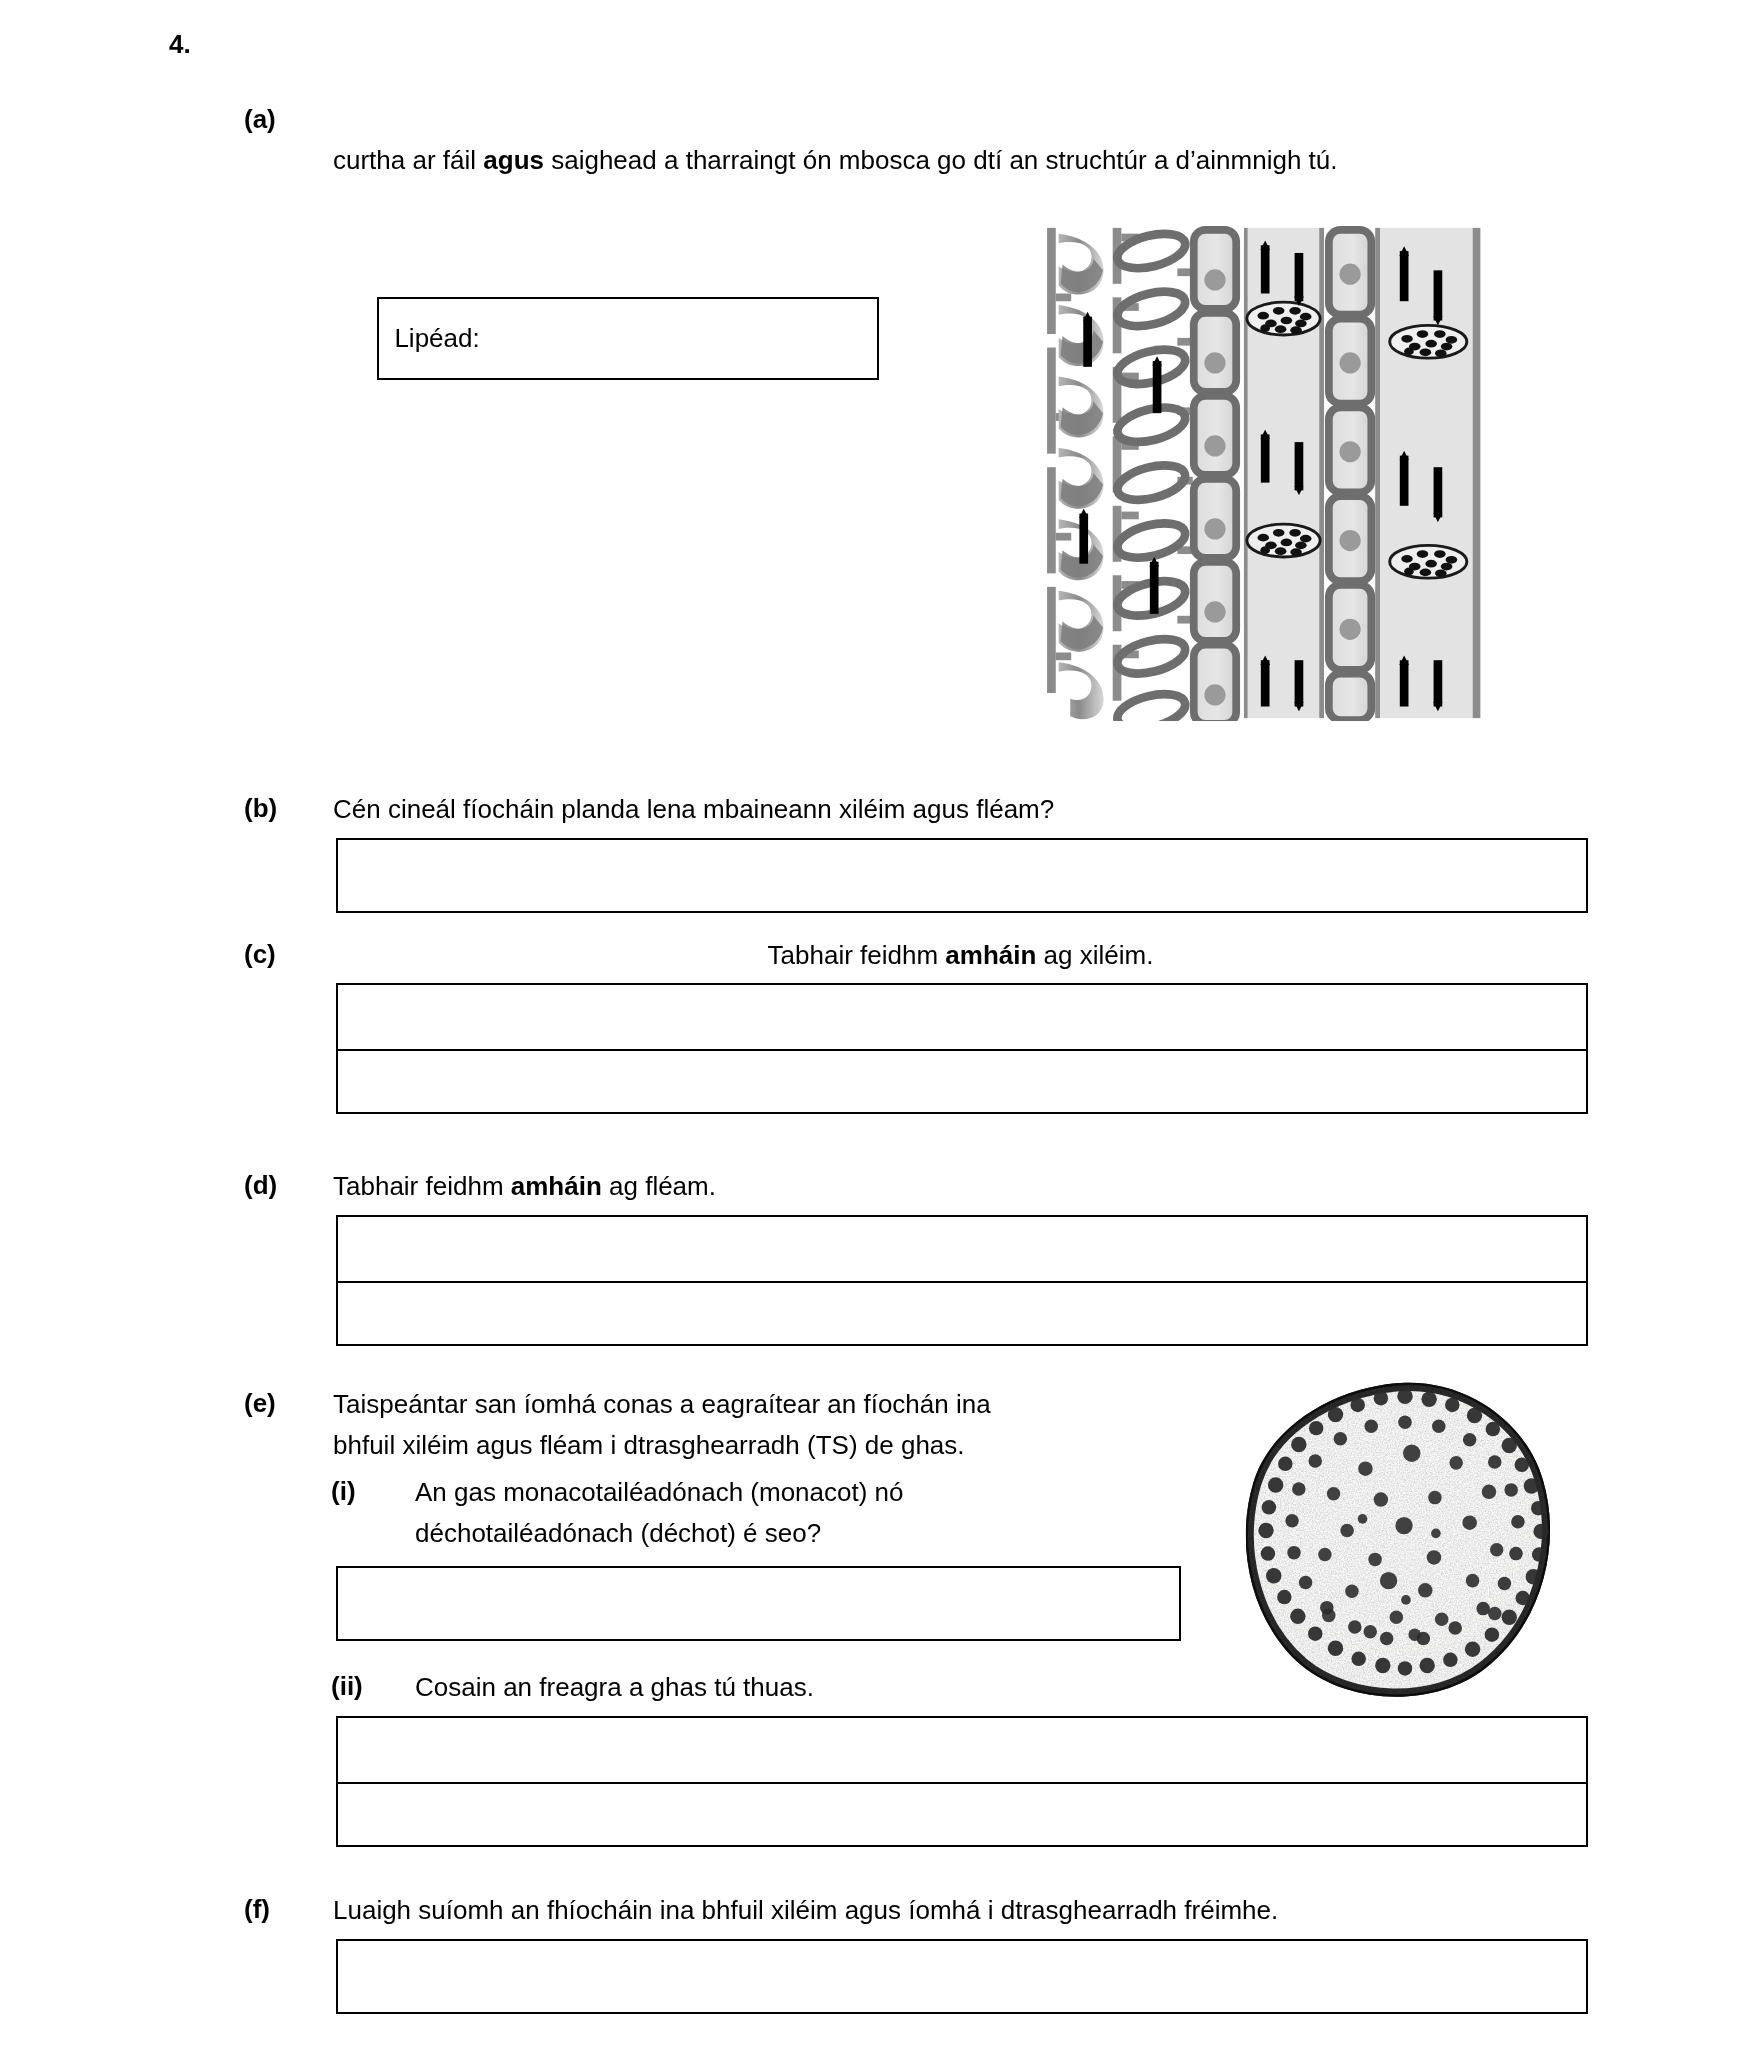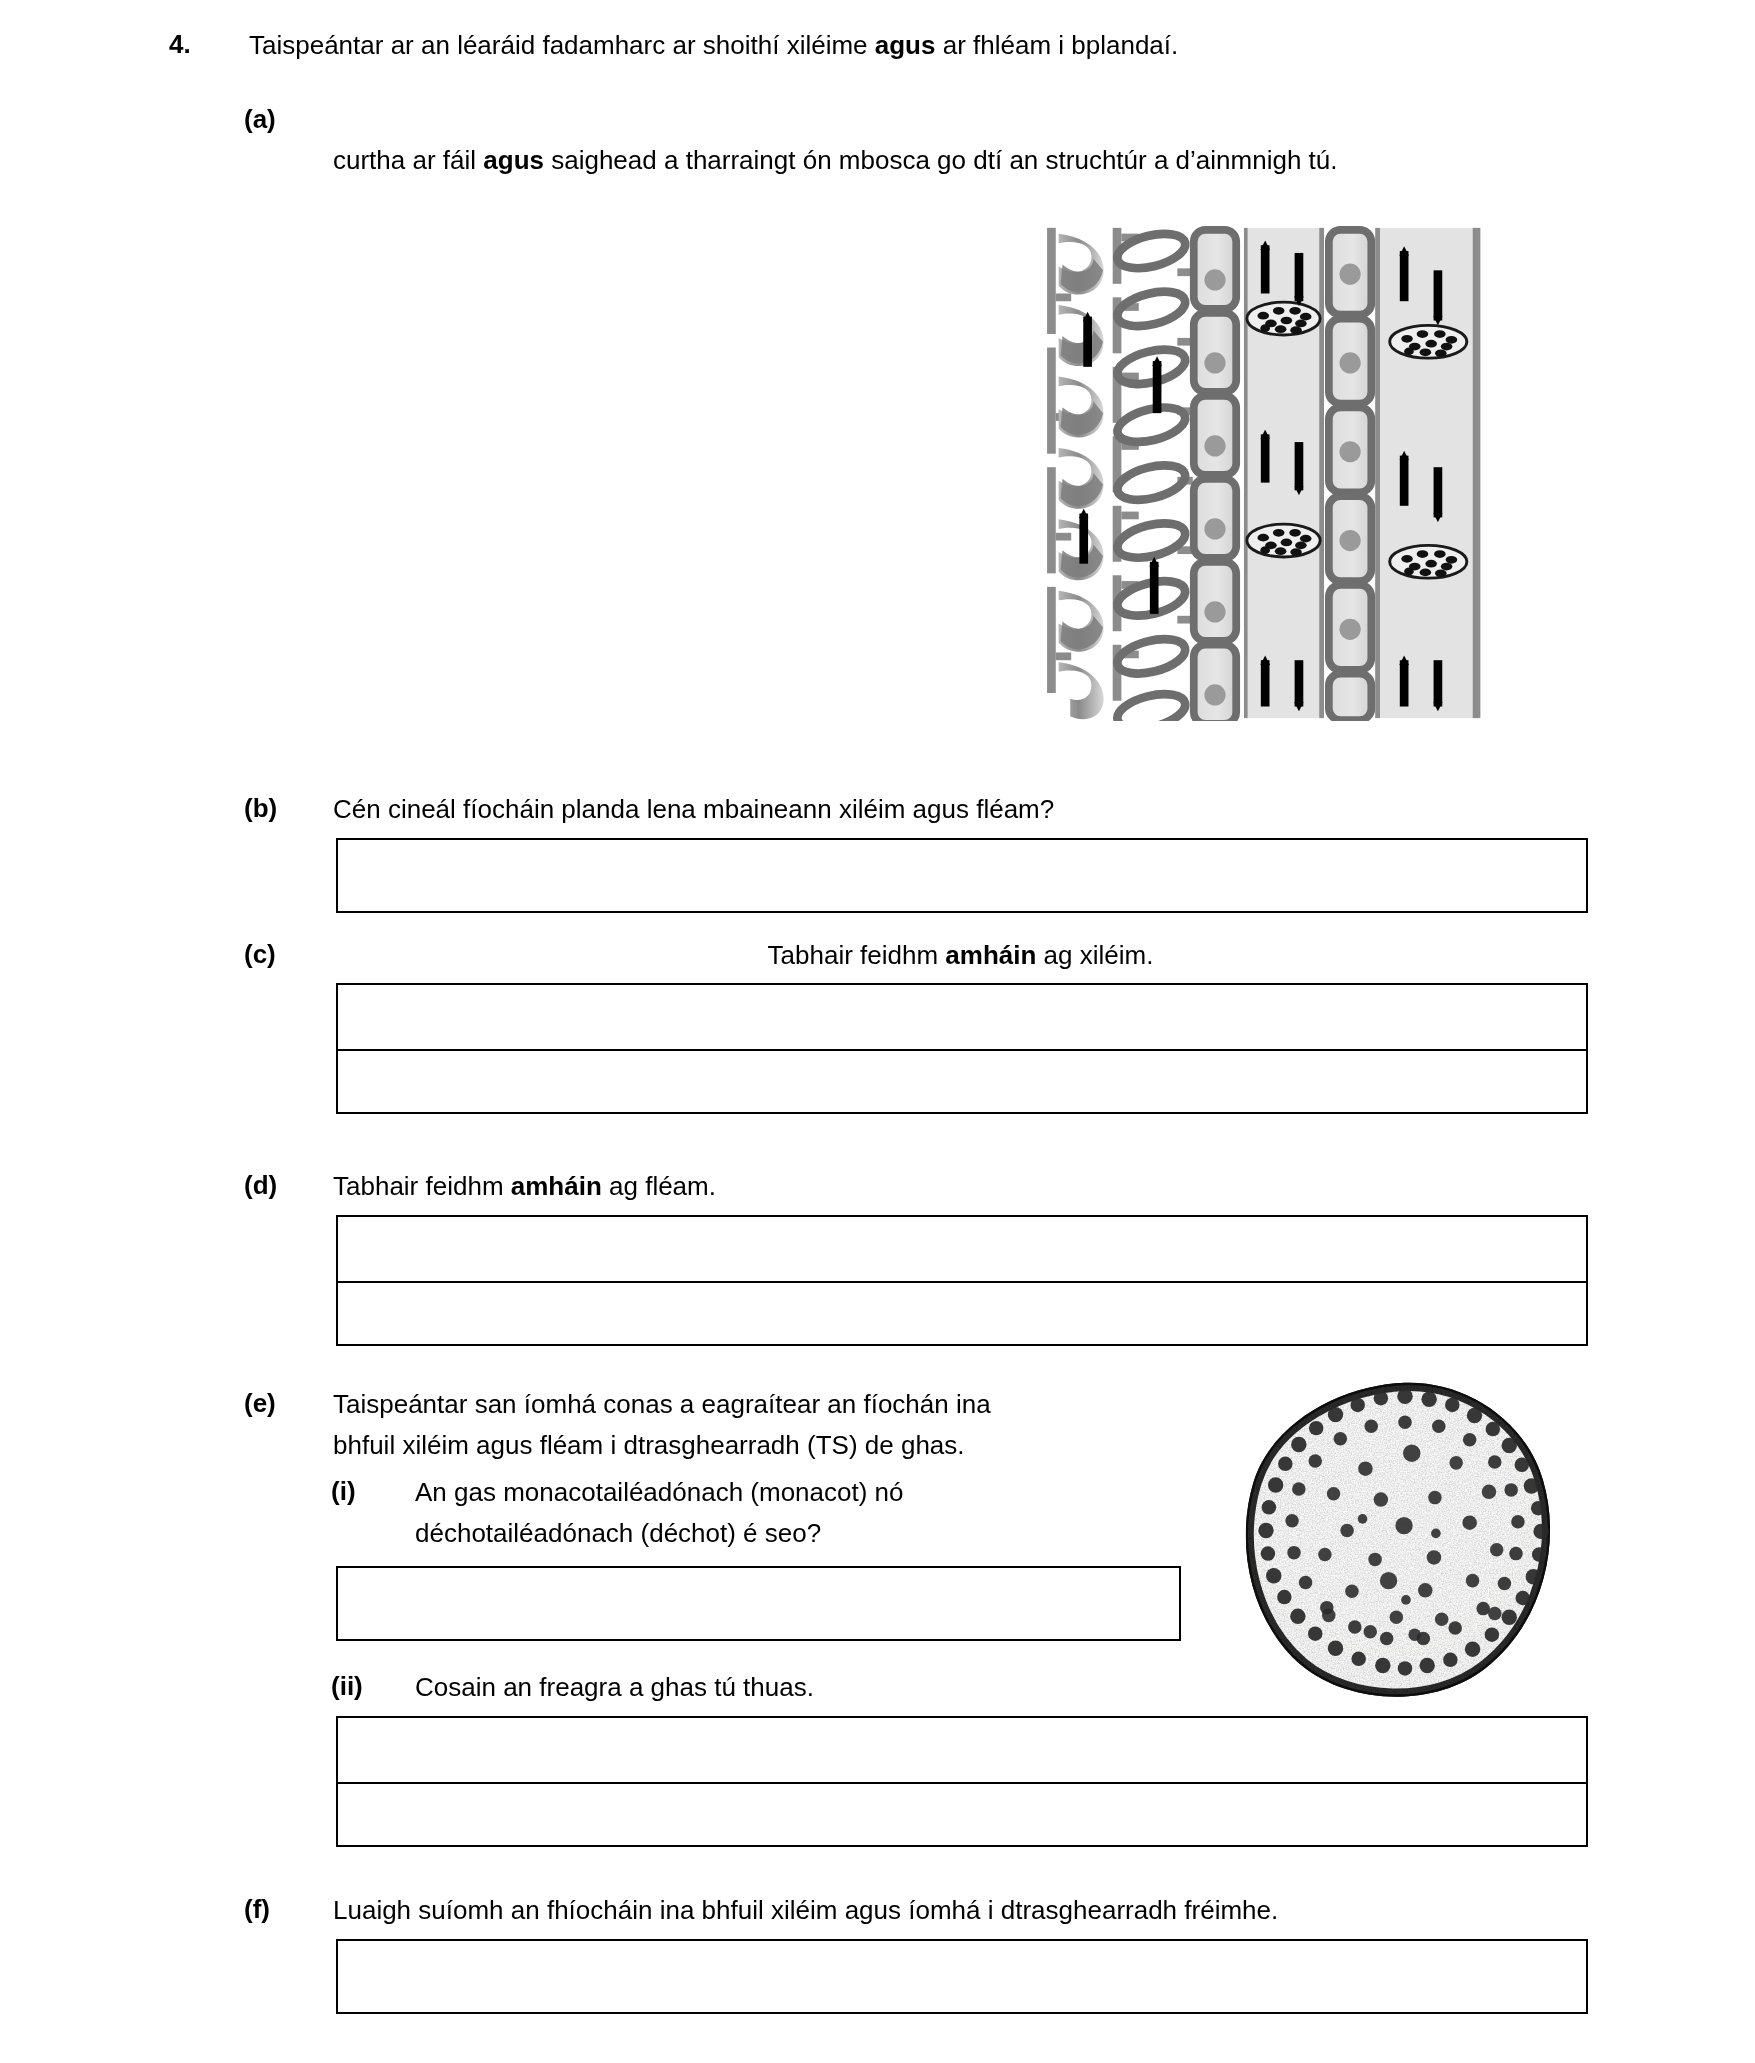--- a/index.html
+++ b/index.html
@@ -87,27 +87,29 @@
   }
   .ts-image svg { display: block; }
 </style>
 </head>
 <body>
 
 <div class="page">
 
   <div class="q-num" style="left:169px; top:27px;">4.</div>
 
-  <div class="body-text" style="left:249px; top:27px; width:1352px;">Taispeántar ar an léaráid fadamharc ar shoithí xiléime <b>agus</b> ar fhléam i bplandaí.</div>
 
   <div class="part-label" style="left:244px; top:102px;">(a)</div>
 
 
   <div class="body-text" style="left:333px; top:142px; width:1274px;">curtha ar fáil <b>agus</b> saighead a tharraingt ón mbosca go dtí an struchtúr a d’ainmnigh tú.</div>
 
+  <div class="label-box" style="left:377px; top:297px; width:502px; height:83px;">
+    <span>Lipéad:</span>
+  </div>
 
   <div class="diagram" style="left:1043px; top:224px; width:454px; height:497px;">
     <svg width="454" height="497" viewBox="0 0 470 515" xmlns="http://www.w3.org/2000/svg">
       <defs>
         <linearGradient id="gradSpiral" x1="0" y1="0" x2="1" y2="0">
           <stop offset="0%" stop-color="#b5b5b5"></stop>
           <stop offset="45%" stop-color="#8a8a8a"></stop>
           <stop offset="100%" stop-color="#d8d8d8"></stop>
         </linearGradient>
         <linearGradient id="gradCell" x1="0" y1="0" x2="1" y2="0">

